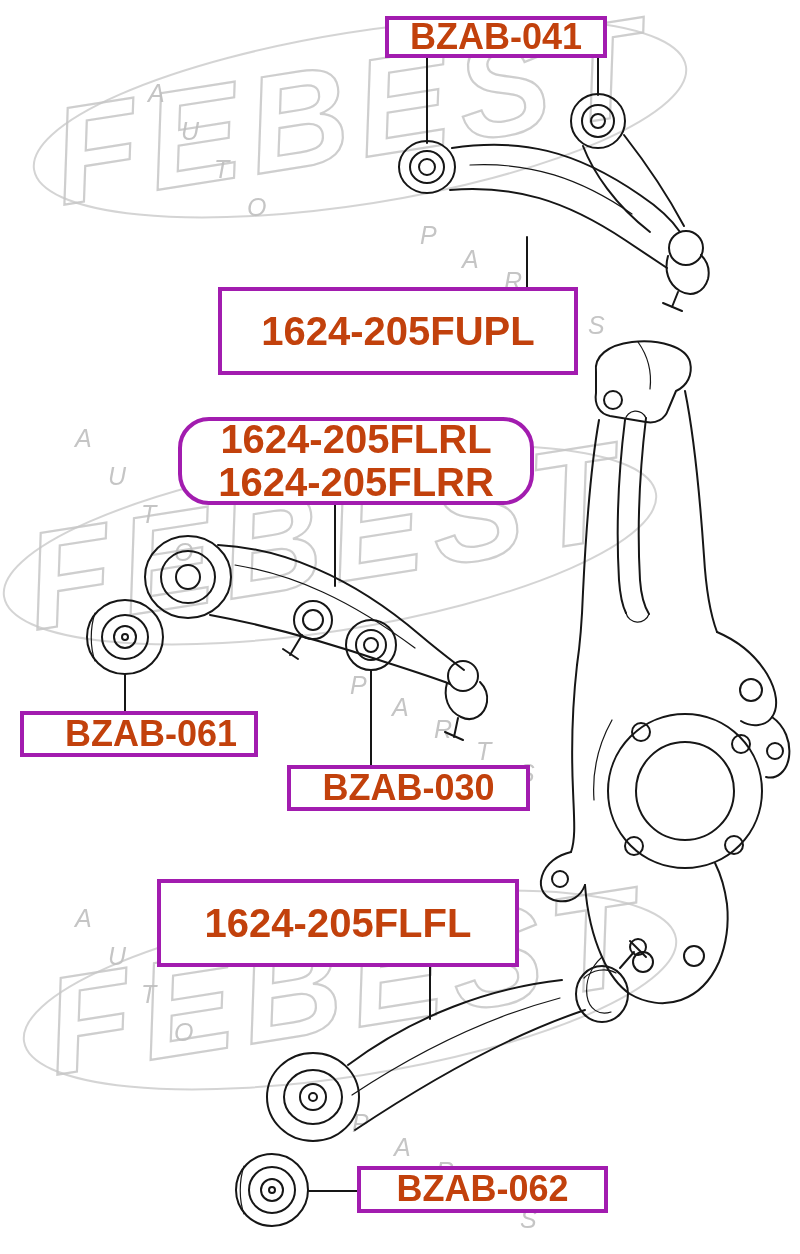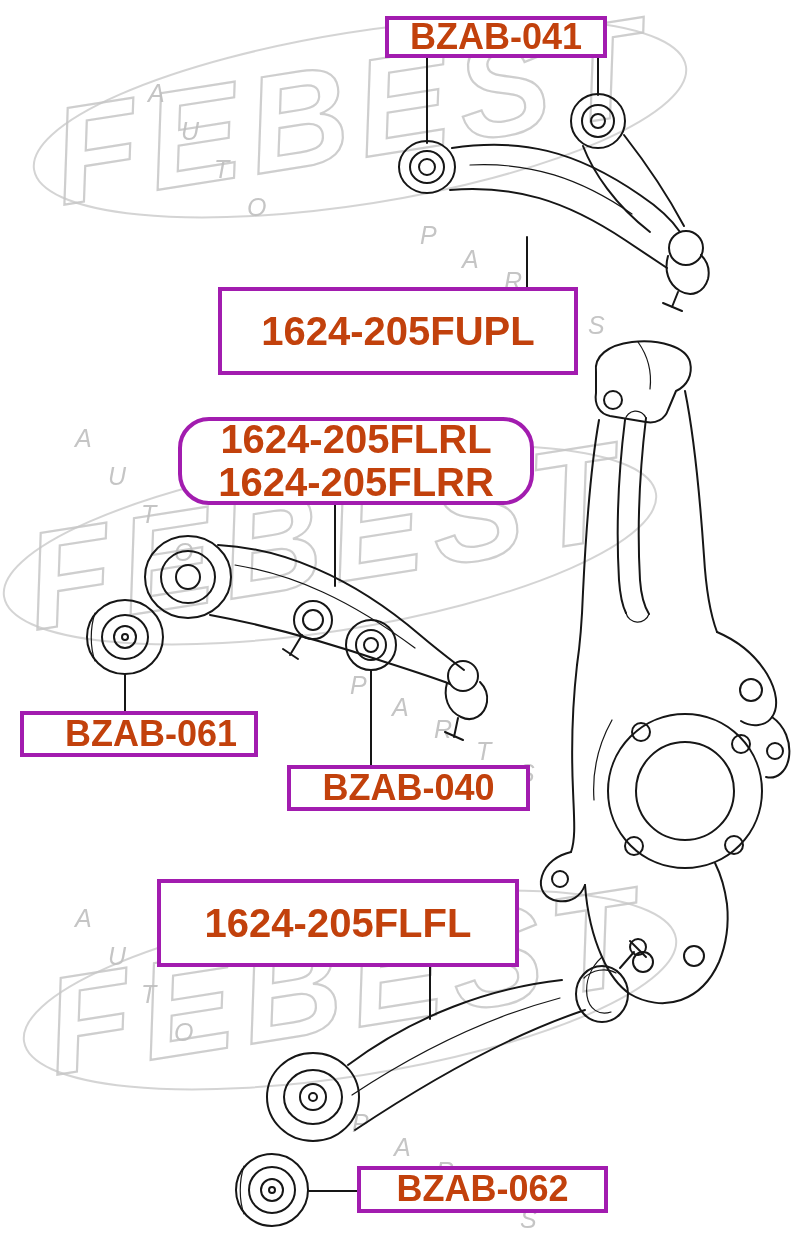--- a/index.html
+++ b/index.html
@@ -217,21 +217,21 @@
   <div class="label-box fs-two" id="box-flr">
     <div class="ln">1624-205FLRL</div>
     <div class="ln">1624-205FLRR</div>
   </div>
 
   <div class="label-box fs-one" id="box-bzab061">
     <div class="ln">BZAB-061</div>
   </div>
 
   <div class="label-box fs-one" id="box-bzab060">
-    <div class="ln">BZAB-040</div>
+    <div class="ln">BZAB-030</div>
   </div>
 
   <div class="label-box fs-two" id="box-flf">
     <div class="ln">1624-205FLFL</div>
   </div>
 
   <div class="label-box fs-one" id="box-bzab062">
     <div class="ln">BZAB-062</div>
   </div>
 

